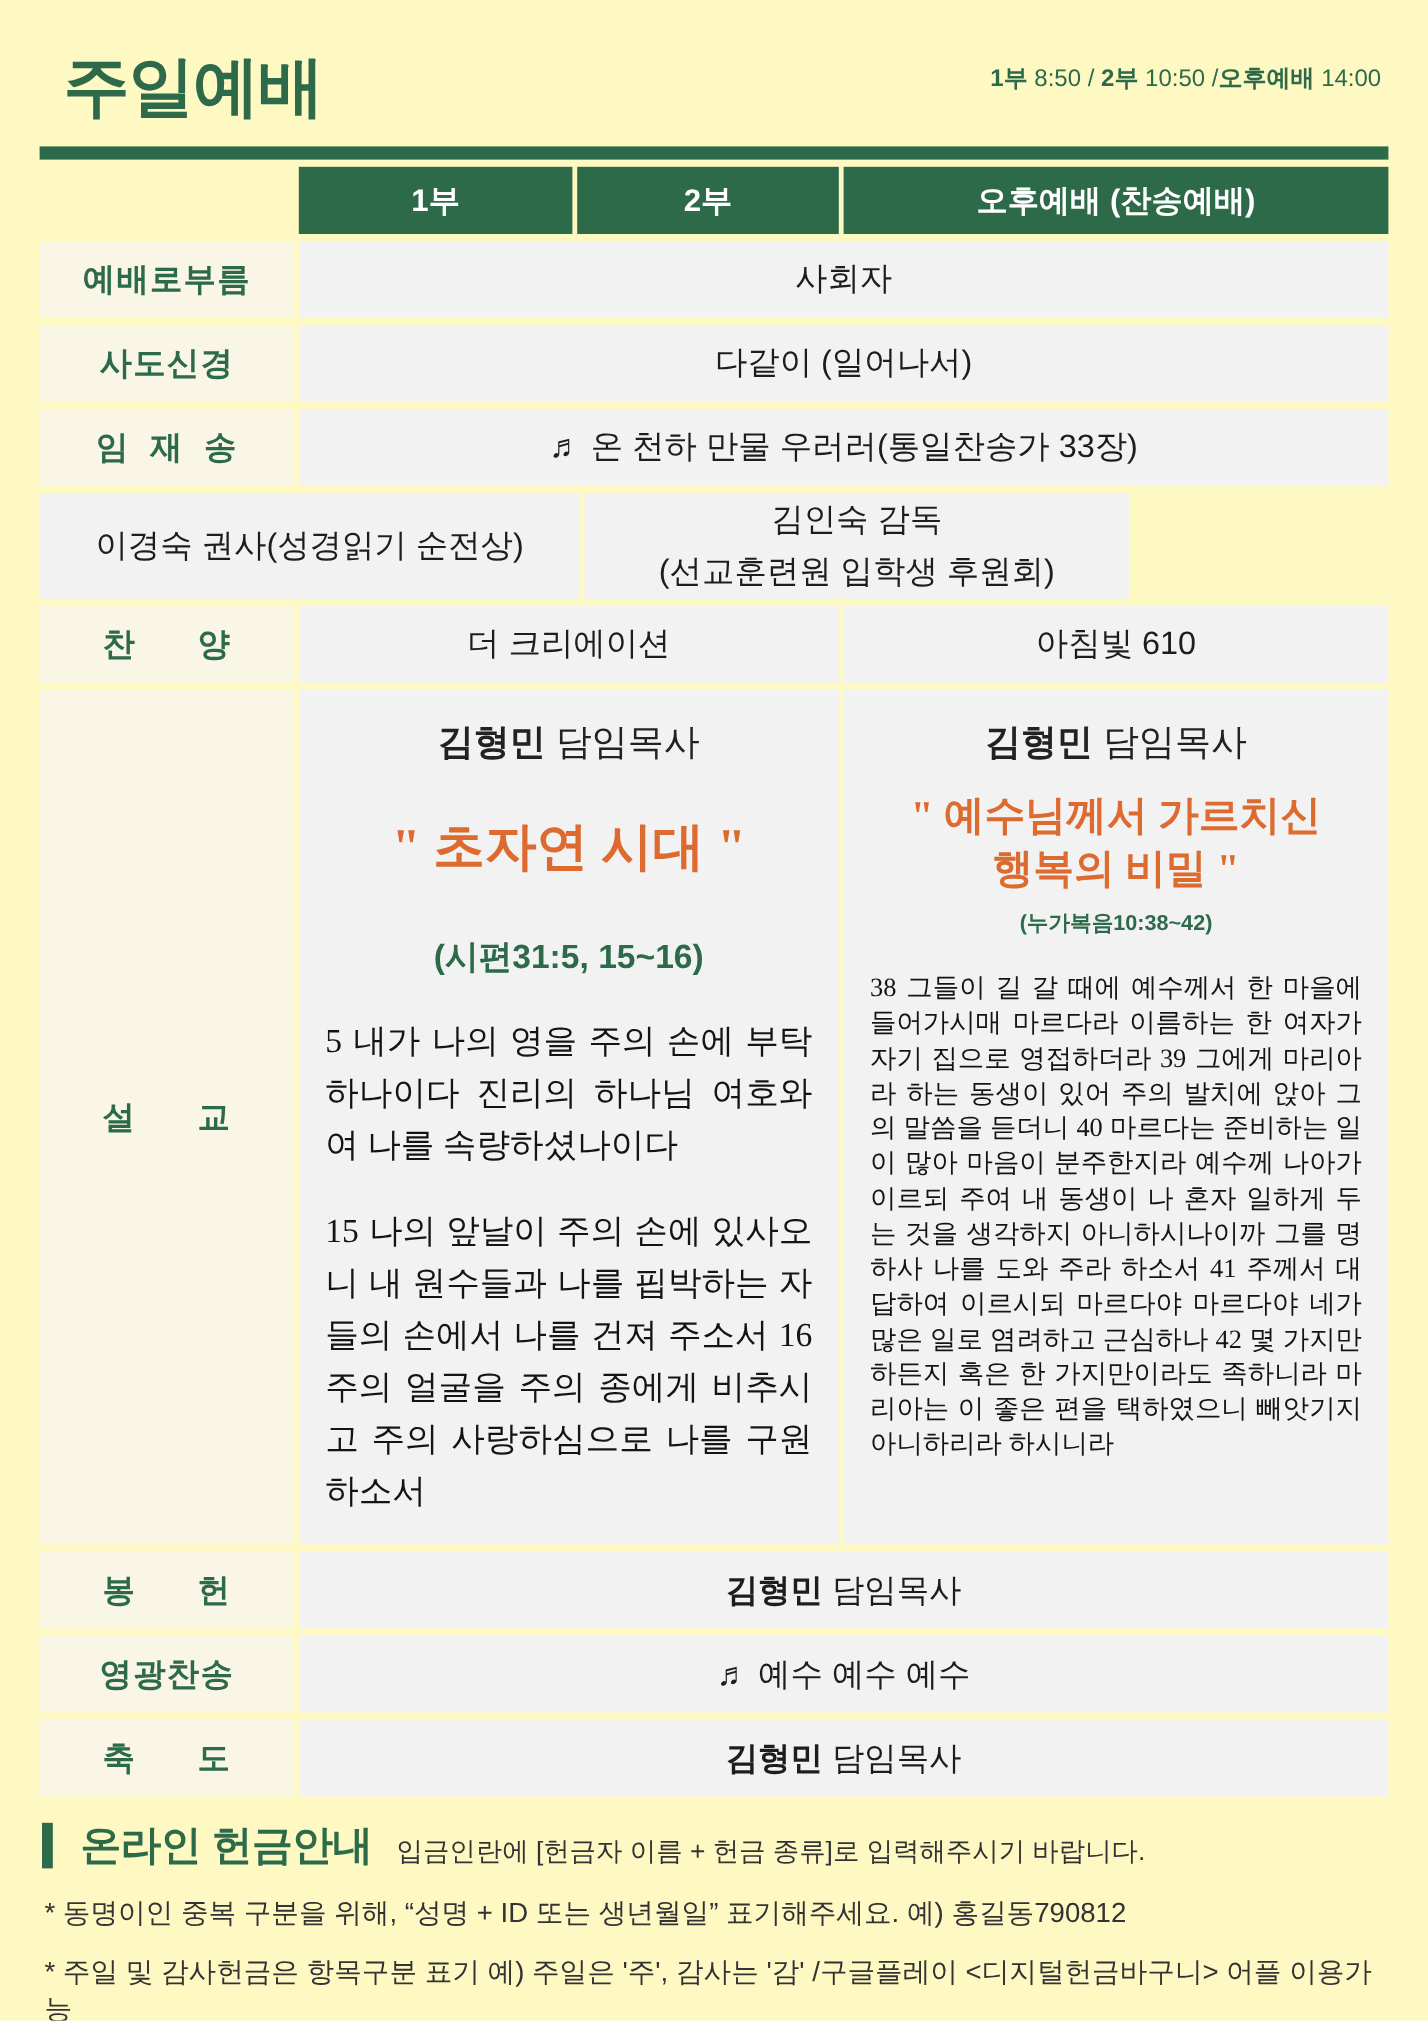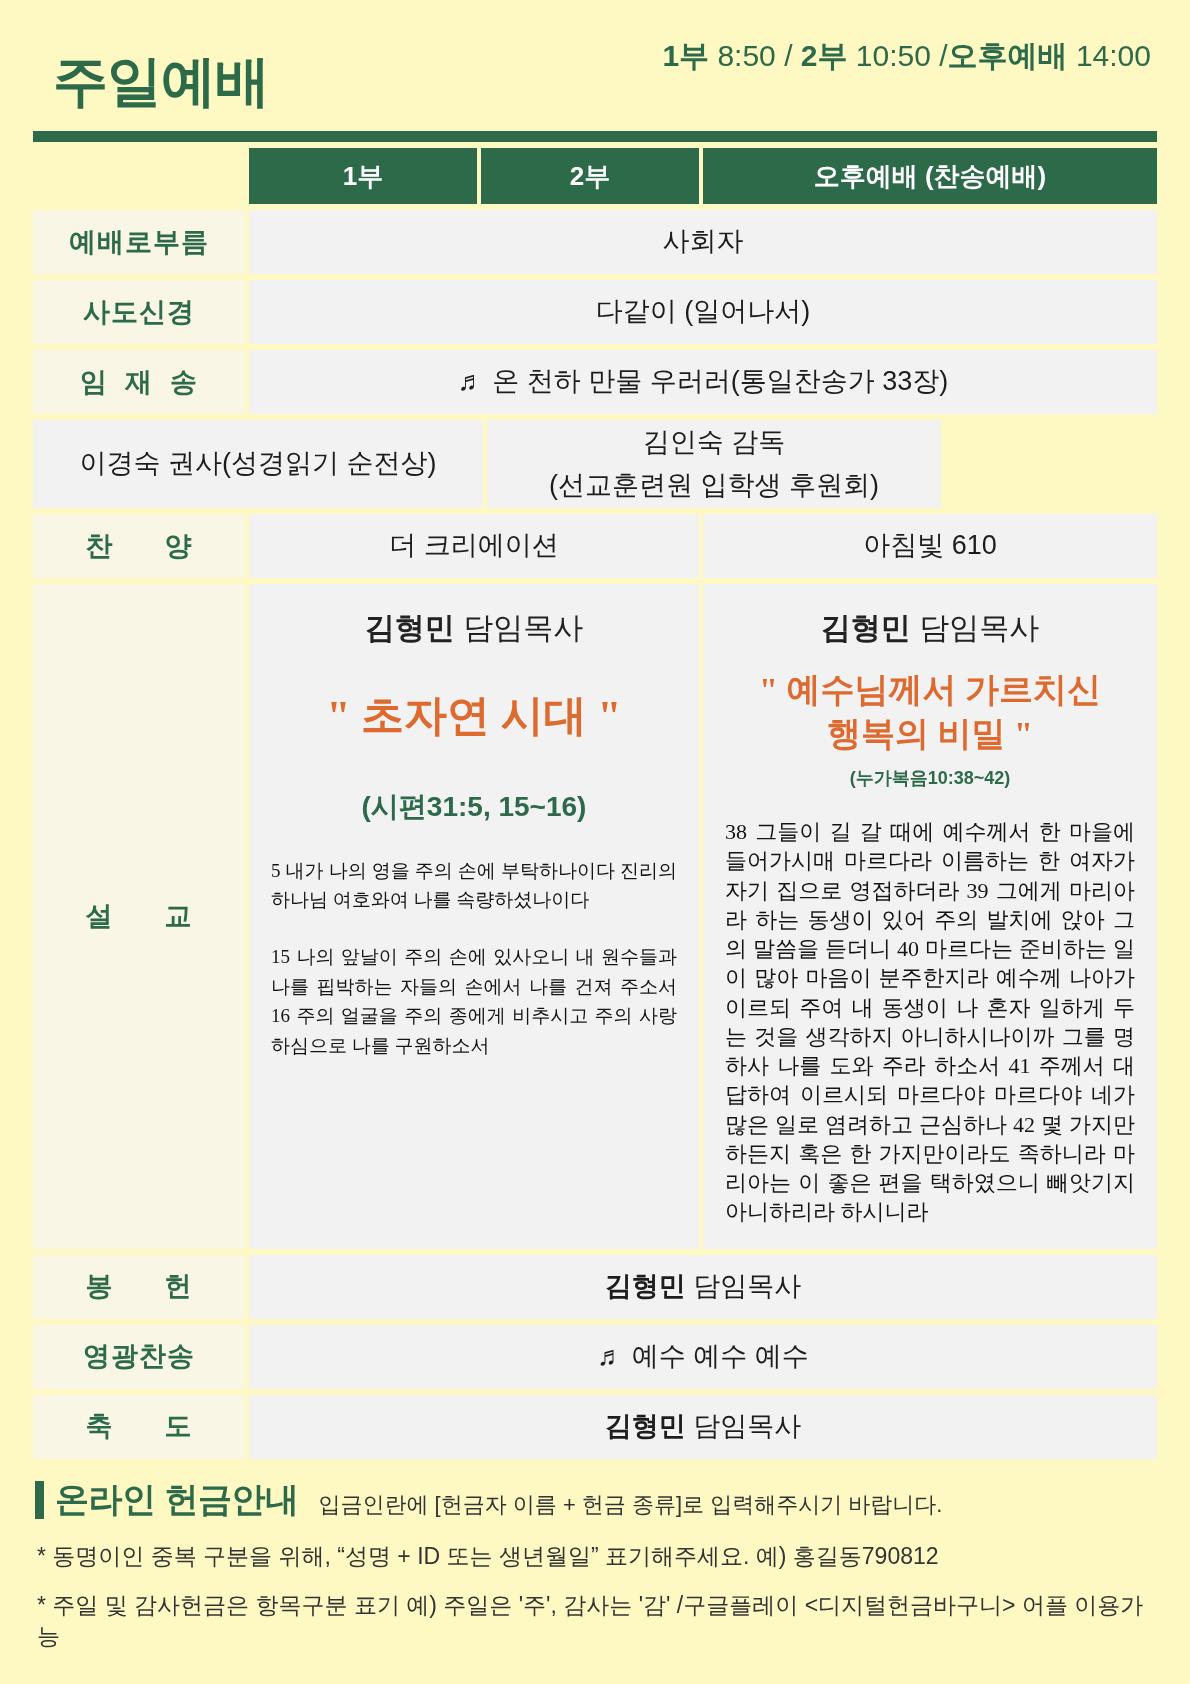--- a/index.html
+++ b/index.html
@@ -12,21 +12,21 @@
   *{box-sizing:border-box;margin:0;padding:0;}
   body{background:#ffffff;}
   .page{
     width:1190px;height:1684px;margin:0 auto;background:#fef9c3;
     font-family:"Liberation Sans",sans-serif;color:var(--ink);
     padding:30px 33px 0;position:relative;overflow:hidden;
   }
   
   .top{display:flex;justify-content:space-between;align-items:flex-end;padding:6px 6px 12px 20px;}
   .page-title{font-size:55px;font-weight:800;color:var(--green);letter-spacing:-1px;}
-  .schedule{font-size:30px;color:var(--green);padding-bottom:8px;white-space:pre;}
+  .schedule{font-size:20px;color:var(--green);padding-bottom:8px;white-space:pre;}
   .sched-label{font-weight:700;}
   .sched-time{font-weight:400;}
   .bar{height:11px;background:var(--green);}
   
   .trow{display:flex;gap:4px;margin-top:6px;}
   .cell{display:flex;flex-direction:column;align-items:center;justify-content:center;text-align:center;}
   .label-cell{width:212px;background:var(--cream);color:var(--green);font-weight:700;font-size:27px;white-space:pre;line-height:1.5;letter-spacing:1px;flex-shrink:0;}
   .label-small{font-size:24px;letter-spacing:0;}
   .content-cell{background:var(--gray);font-size:27px;font-weight:500;color:var(--ink);line-height:1.6;}
   .span-all{flex:1;}
@@ -43,29 +43,29 @@
   
   .sermon-row{min-height:596px;}
   .sermon-cell{justify-content:flex-start;padding:20px 22px 22px;}
   .preacher{font-size:30px;color:#222;font-weight:400;}
   .preacher .pname{font-weight:800;}
   .sermon-title-left{margin-top:30px;font-size:43px;font-weight:700;color:var(--orange);font-family:"Liberation Serif",serif;white-space:pre;}
   .sermon-title-right{margin-top:16px;font-size:34px;font-weight:700;color:var(--orange);font-family:"Liberation Serif",serif;line-height:1.3;white-space:pre-line;}
   .scripture-ref{font-weight:700;color:var(--green);}
   .ref-left{margin-top:34px;font-size:28px;}
   .ref-right{margin-top:8px;font-size:18px;}
-  .sermon-body-left{margin-top:26px;font-family:"Liberation Serif",serif;font-size:19px;line-height:1.55;text-align:justify;color:#141414;width:100%;}
+  .sermon-body-left{margin-top:26px;font-family:"Liberation Serif",serif;font-size:28px;line-height:1.55;text-align:justify;color:#141414;width:100%;}
   .sermon-body-left .p2{margin-top:28px;}
   .sermon-body-right{margin-top:24px;font-family:"Liberation Serif",serif;font-size:22px;line-height:1.33;text-align:justify;color:#141414;width:100%;}
   .bold-name .vname{font-weight:800;}
   .bold-name .vtitle{font-weight:500;}
   
   .online-head{display:flex;align-items:center;margin:18px 0 0 2px;}
   .head-bar{width:9px;height:38px;background:var(--green);margin-right:11px;flex-shrink:0;}
-  .online-head-title{font-size:34px;font-weight:800;color:var(--green);margin-right:20px;letter-spacing:-0.5px;}
+  .online-head-title{font-size:34px;font-weight:800;color:var(--green);margin-right:20px;letter-spacing:-0.5px;margin-left:12px;}
   .online-head-sub{font-size:22px;color:#333;padding-top:10px;}
   .note{font-size:23px;color:#333;margin:18px 0 0 4px;}
 </style>
 </head>
 <body>
 
 <div class="page">
 
   <div class="top">
     <div class="page-title">주일예배</div>

